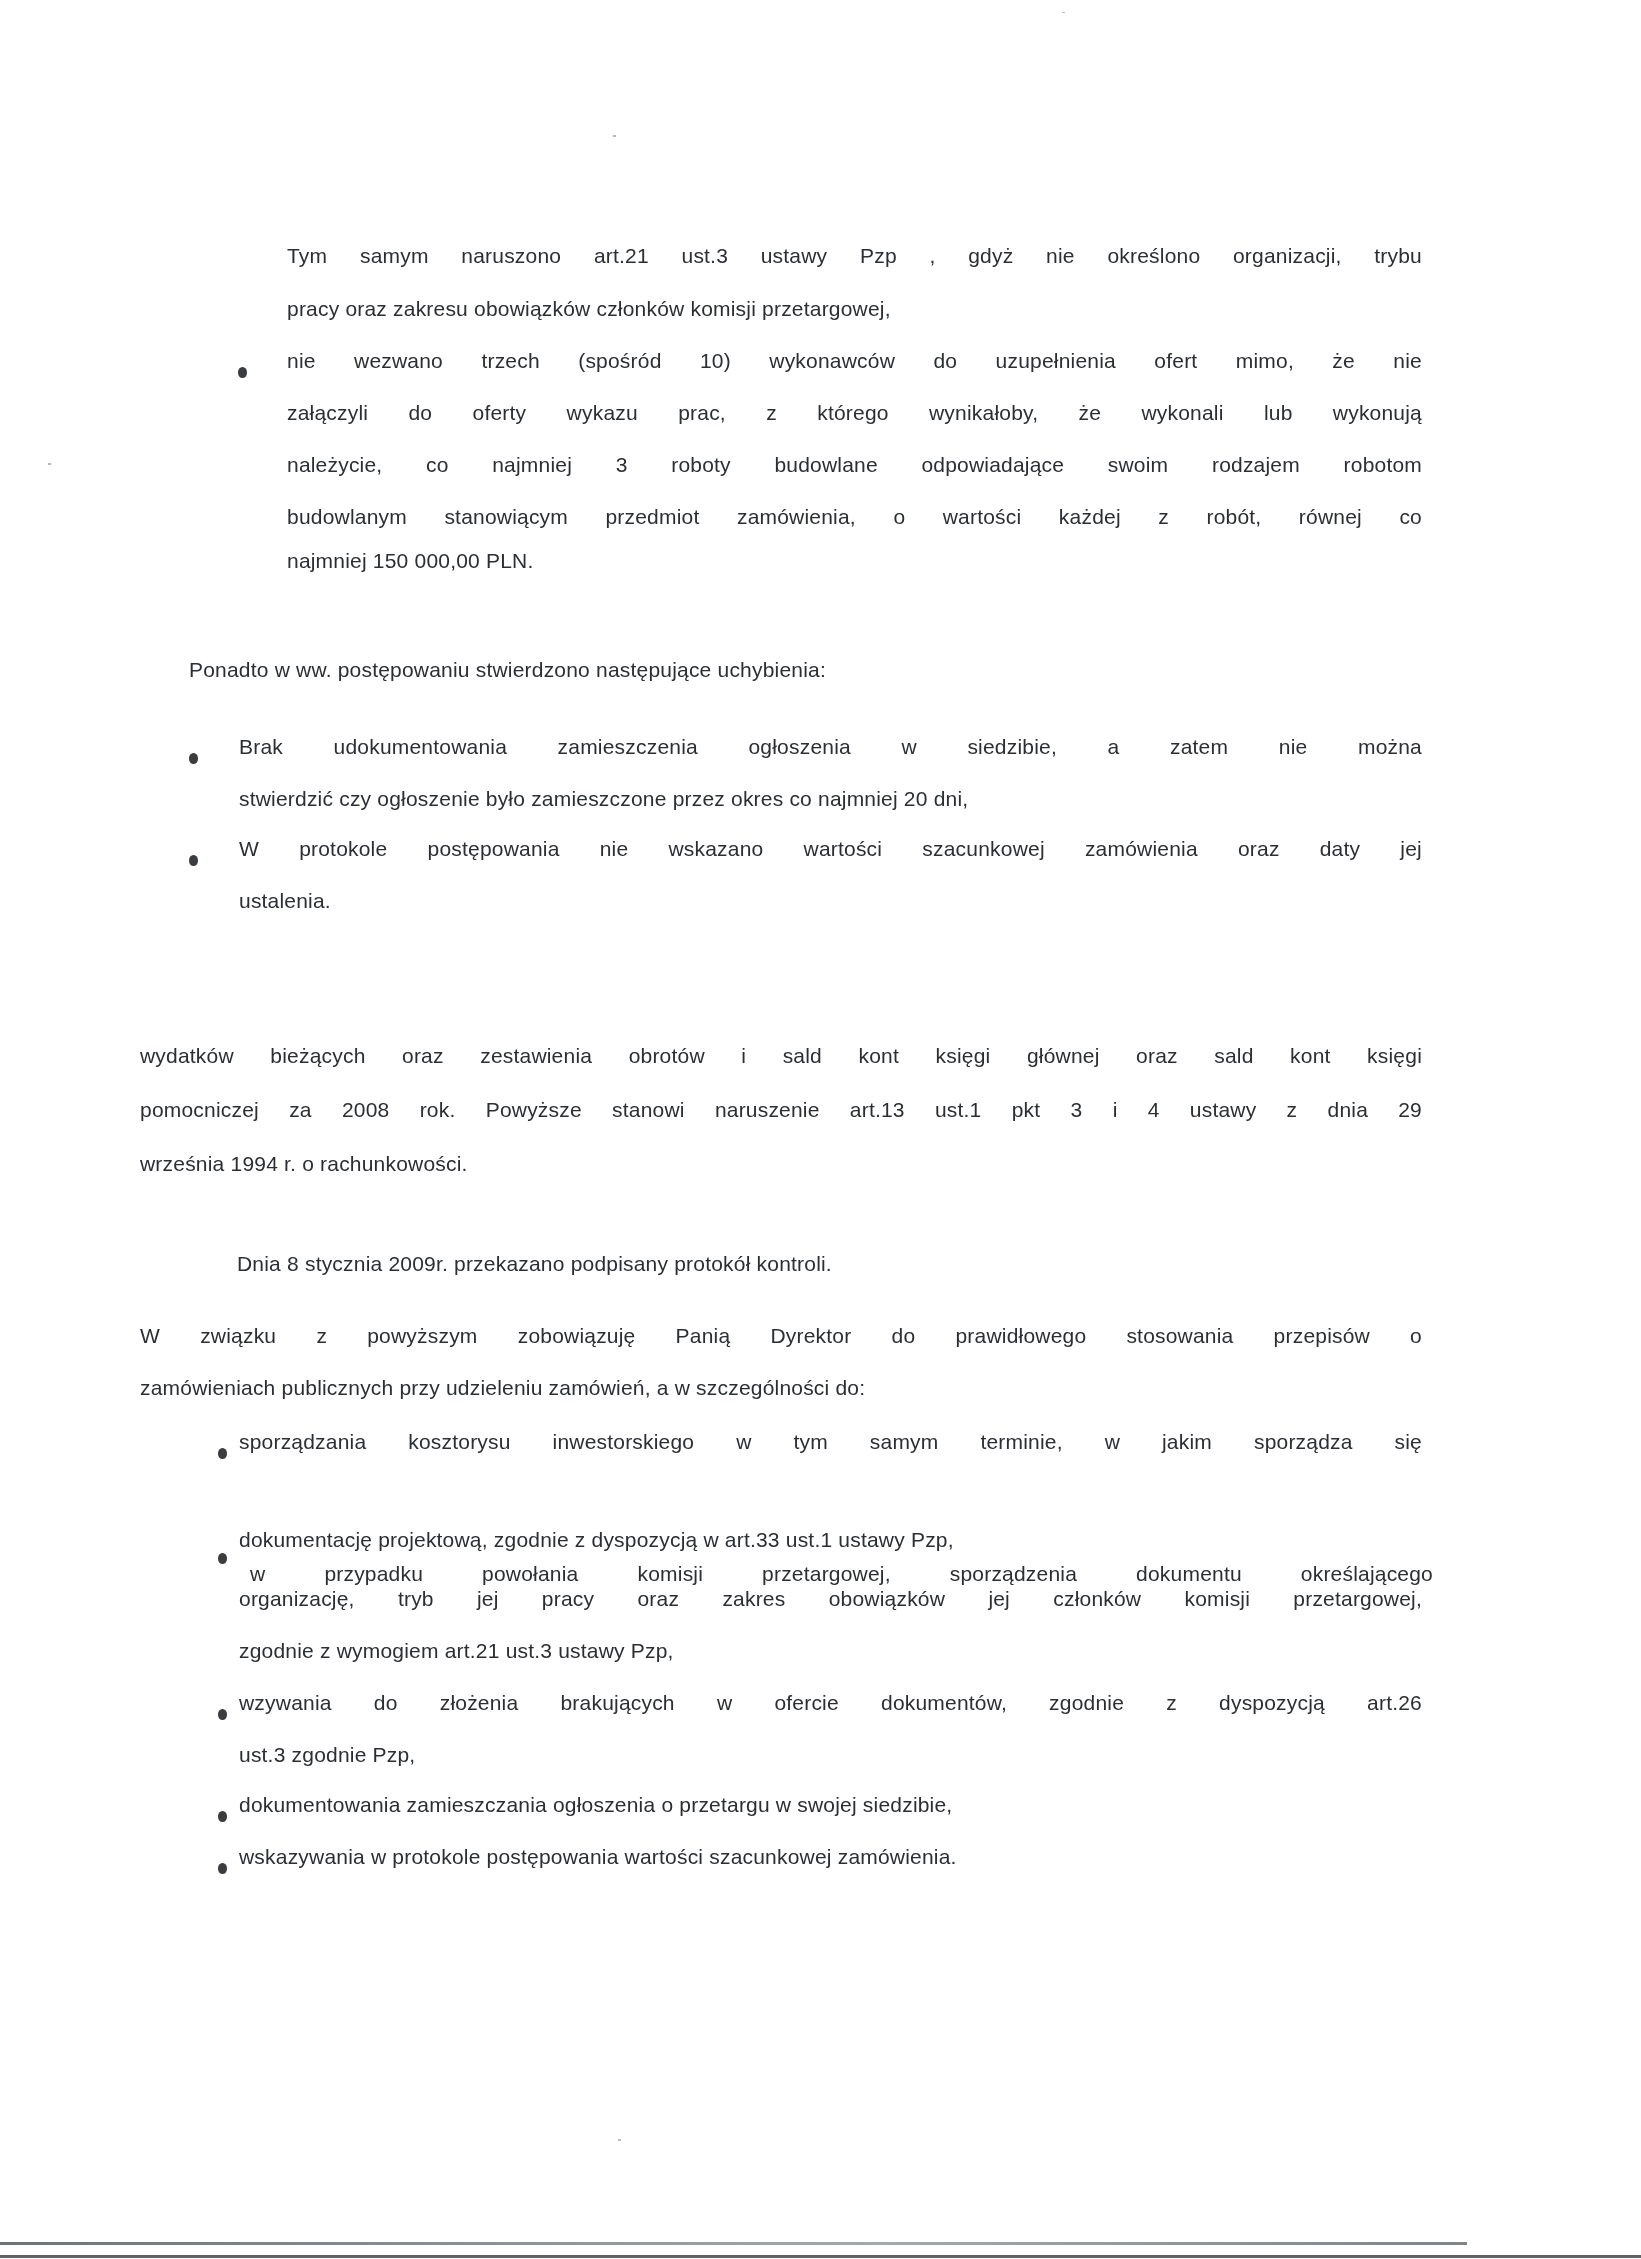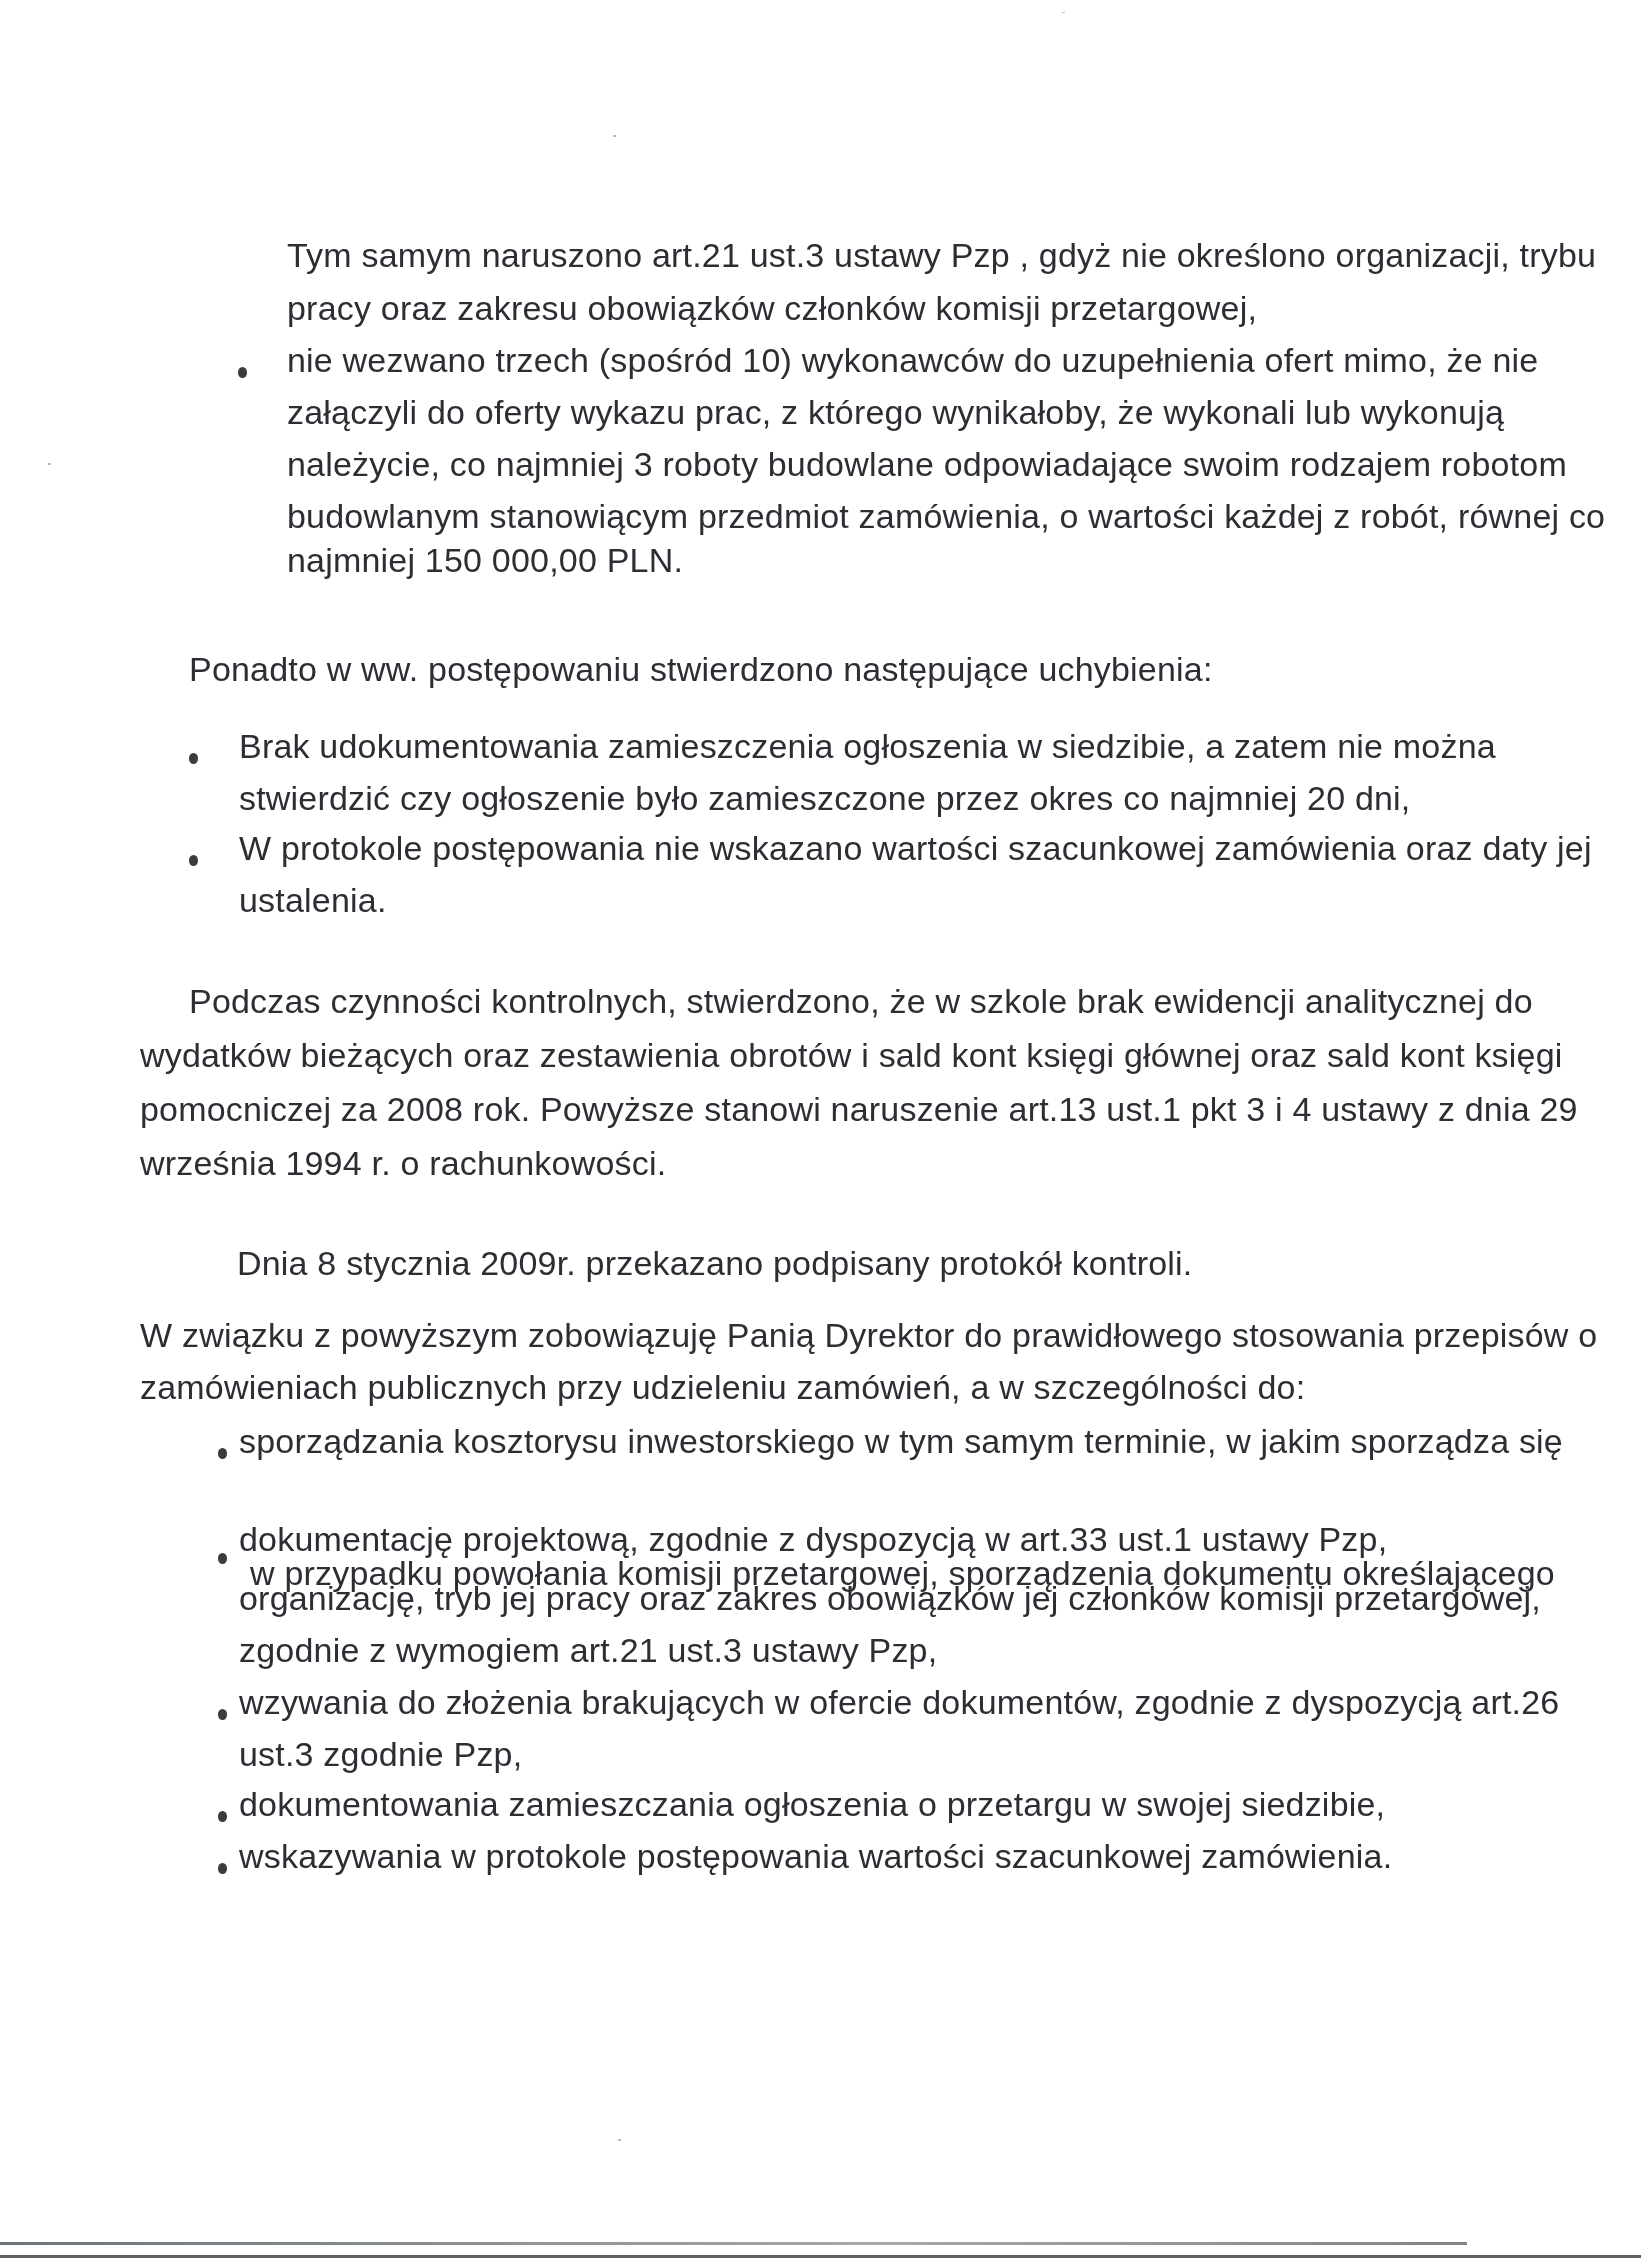--- a/index.html
+++ b/index.html
@@ -8,21 +8,21 @@
     height: 2259px;
     background: #ffffff;
     position: relative;
     overflow: hidden;
     font-family: "Liberation Sans", sans-serif;
     color: #2b2e33;
   }
   .page { position: absolute; inset: 0; }
   .line {
     position: absolute;
-    font-size: 34px;
+    font-size: 21px;
     line-height: 33px;
     white-space: nowrap;
     letter-spacing: 0.2px;
   }
   .just { text-align: justify; text-align-last: justify; }
   .bullet {
     position: absolute;
     width: 8.7px; height: 10.6px;
     border-radius: 50%;
     background: #3a3c40;
@@ -65,21 +65,20 @@
   <div class="line" style="left:189px; top:653px;">Ponadto w ww. postępowaniu stwierdzono następujące uchybienia:</div>
 
   <div class="bullet" style="left:189px; top:753px;"></div>
   <div class="line just" style="left:239px; top:730px; width:1183px;">Brak udokumentowania zamieszczenia ogłoszenia w siedzibie, a zatem nie można</div>
   <div class="line" style="left:239px; top:782px;">stwierdzić czy ogłoszenie było zamieszczone przez okres co najmniej 20 dni,</div>
 
   <div class="bullet" style="left:189px; top:855px;"></div>
   <div class="line just" style="left:239px; top:832px; width:1183px;">W protokole postępowania nie wskazano wartości szacunkowej zamówienia oraz daty jej</div>
   <div class="line" style="left:239px; top:884px;">ustalenia.</div>
 
-  <div class="line just" style="left:189px; top:985px; width:1233px;">Podczas czynności kontrolnych, stwierdzono, że w szkole brak ewidencji analitycznej do</div>
   <div class="line just" style="left:140px; top:1039px; width:1282px;">wydatków bieżących oraz zestawienia obrotów i sald kont księgi głównej  oraz sald kont księgi</div>
   <div class="line just" style="left:140px; top:1093px; width:1282px;">pomocniczej za 2008 rok. Powyższe stanowi naruszenie art.13 ust.1 pkt 3 i 4 ustawy z dnia 29</div>
   <div class="line" style="left:140px; top:1147px;">września 1994 r. o rachunkowości.</div>
 
   <div class="line" style="left:237px; top:1247px;">Dnia  8 stycznia 2009r. przekazano podpisany protokół kontroli.</div>
 
   <div class="line just" style="left:140px; top:1319px; width:1282px;">W związku z powyższym zobowiązuję Panią Dyrektor do prawidłowego stosowania przepisów o</div>
   <div class="line" style="left:140px; top:1371px;">zamówieniach publicznych przy udzieleniu zamówień, a w szczególności do:</div>
 
   <div class="bullet" style="left:218px; top:1448px;"></div>

